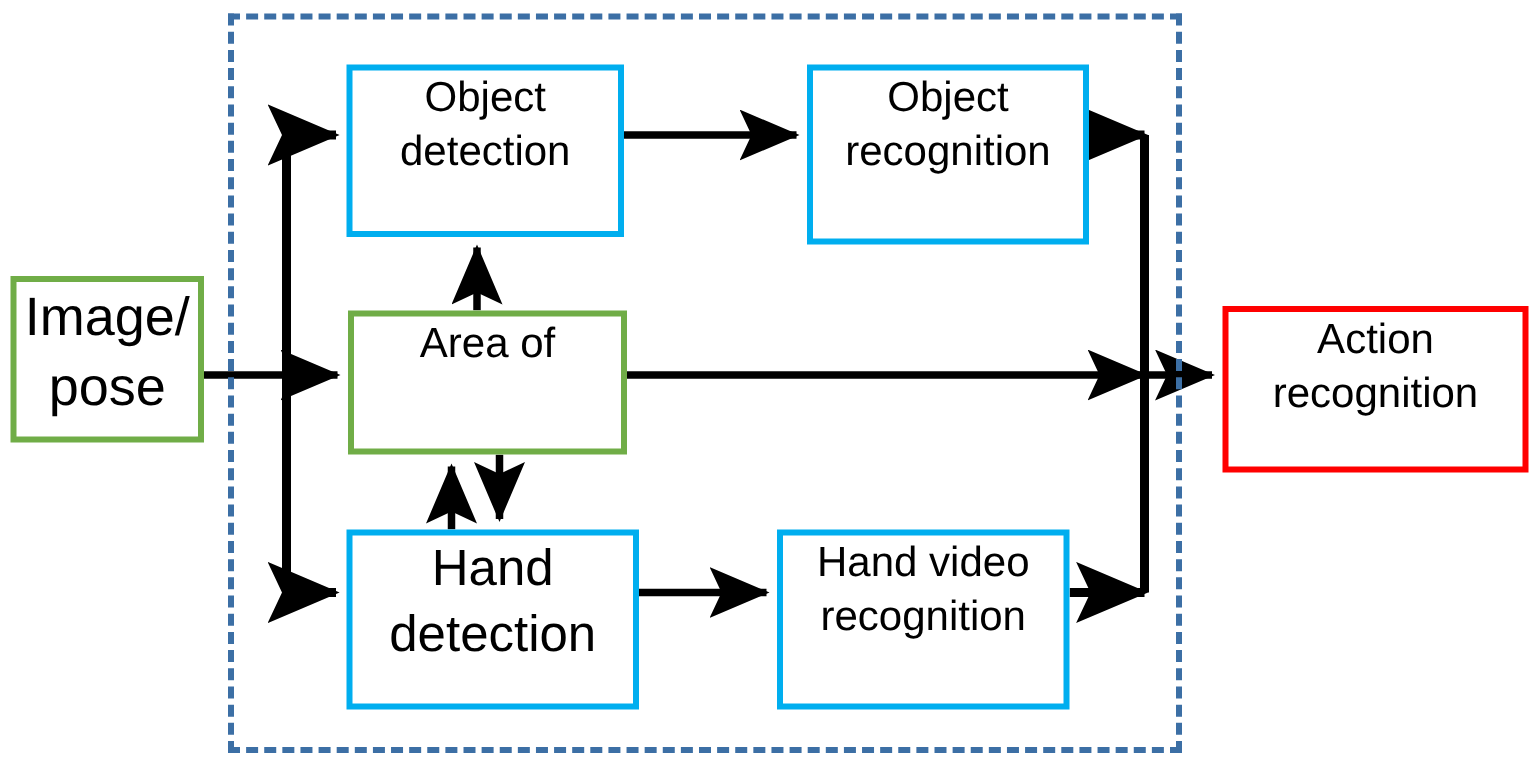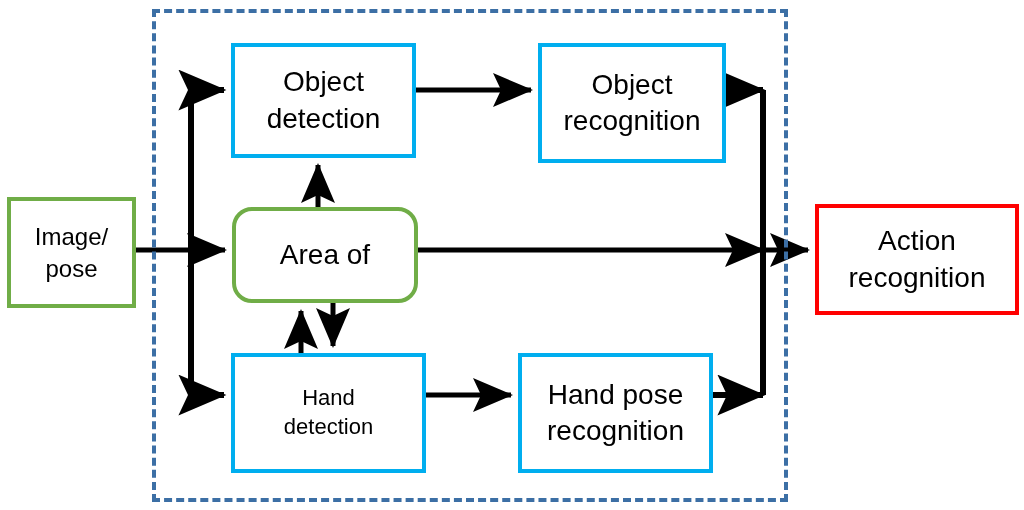--- a/index.html
+++ b/index.html
@@ -24,40 +24,40 @@
     width: 1024px;
     height: 510px;
   }
   .node {
     position: absolute;
     box-sizing: border-box;
     background: #ffffff;
     display: flex;
     flex-direction: column;
     align-items: center;
-    justify-content: center;
+    justify-content: flex-start;
     text-align: center;
     color: #000000;
     line-height: 1.30;
     z-index: 3;
   }
   .node .ln {
     display: block;
     white-space: nowrap;
   }
   .node-blue   { border: 4px solid #00AEEF; }
   .node-green  { border: 4px solid #70AD47; }
   .node-red    { border: 4px solid #FF0000; }
 
   
-  #node-image-video      { left: 7px;   top: 197px; width: 129px; height: 111px; font-size: 24px; }
+  #node-image-video      { left: 7px;   top: 184px; width: 129px; height: 111px; font-size: 36px; }
   #node-object-detection { left: 231px; top: 43px;  width: 185px; height: 115px; font-size: 28px; }
   #node-object-recognition { left: 538px; top: 43px; width: 188px; height: 120px; font-size: 28px; }
-  #node-area-of-interest { left: 232px; top: 207px; width: 186px; height: 96px;  font-size: 28px; border-radius: 20px; }
-  #node-hand-detection   { left: 231px; top: 353px; width: 195px; height: 120px; font-size: 22px; }
+  #node-area-of-interest { left: 232px; top: 207px; width: 186px; height: 96px;  font-size: 28px; }
+  #node-hand-detection   { left: 231px; top: 353px; width: 195px; height: 120px; font-size: 34px; }
   #node-hand-pose        { left: 518px; top: 353px; width: 195px; height: 120px; font-size: 28px; }
   #node-action-recognition { left: 815px; top: 192px; width: 204px; height: 111px; font-size: 28px; margin-top: 12px; }
 
   .group-box {
     position: absolute;
     left: 152px;
     top: 9px;
     width: 636px;
     height: 493px;
     box-sizing: border-box;
@@ -132,21 +132,21 @@
   <div class="node node-green" id="node-area-of-interest">
     <span class="ln">Area of</span>
   </div>
 
   <div class="node node-blue" id="node-hand-detection">
     <span class="ln">Hand</span>
     <span class="ln">detection</span>
   </div>
 
   <div class="node node-blue" id="node-hand-pose">
-    <span class="ln">Hand pose</span>
+    <span class="ln">Hand video</span>
     <span class="ln">recognition</span>
   </div>
 
   <div class="node node-red" id="node-action-recognition">
     <span class="ln">Action</span>
     <span class="ln">recognition</span>
   </div>
 
 </div>
 

